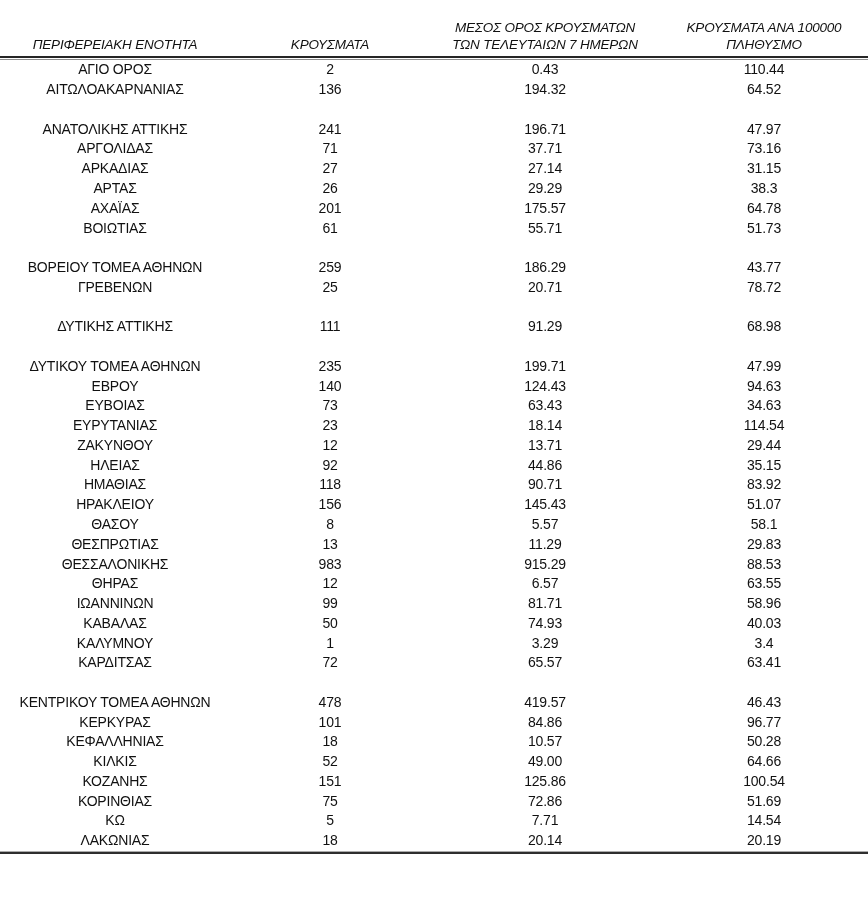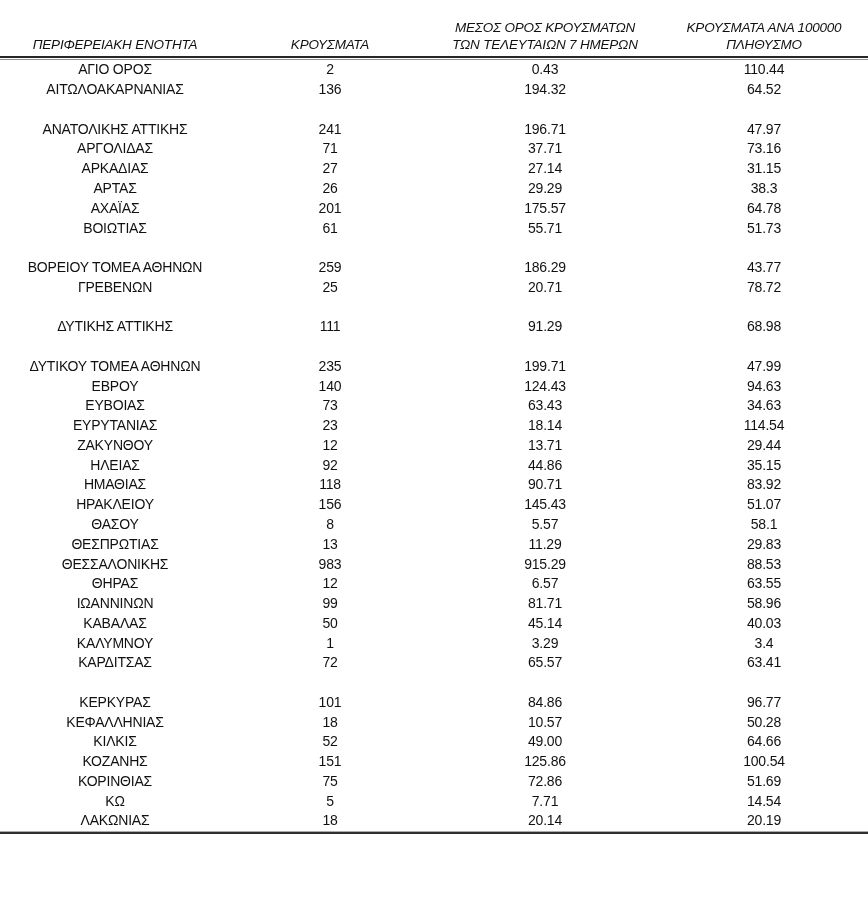--- a/index.html
+++ b/index.html
@@ -253,40 +253,46 @@
   </tr>
         <tr>
     <td>ΙΩΑΝΝΙΝΩΝ</td>
     <td>99</td>
     <td>81.71</td>
     <td>58.96</td>
   </tr>
         <tr>
     <td>ΚΑΒΑΛΑΣ</td>
     <td>50</td>
-    <td>45.14</td>
+    <td>74.93</td>
     <td>40.03</td>
   </tr>
         <tr>
     <td>ΚΑΛΥΜΝΟΥ</td>
     <td>1</td>
     <td>3.29</td>
     <td>3.4</td>
   </tr>
         <tr>
     <td>ΚΑΡΔΙΤΣΑΣ</td>
     <td>72</td>
     <td>65.57</td>
     <td>63.41</td>
   </tr>
         <tr>
     <td></td>
     <td></td>
     <td></td>
     <td></td>
+  </tr>
+        <tr>
+    <td>ΚΕΝΤΡΙΚΟΥ ΤΟΜΕΑ ΑΘΗΝΩΝ</td>
+    <td>478</td>
+    <td>419.57</td>
+    <td>46.43</td>
   </tr>
         <tr>
     <td>ΚΕΡΚΥΡΑΣ</td>
     <td>101</td>
     <td>84.86</td>
     <td>96.77</td>
   </tr>
         <tr>
     <td>ΚΕΦΑΛΛΗΝΙΑΣ</td>
     <td>18</td>

